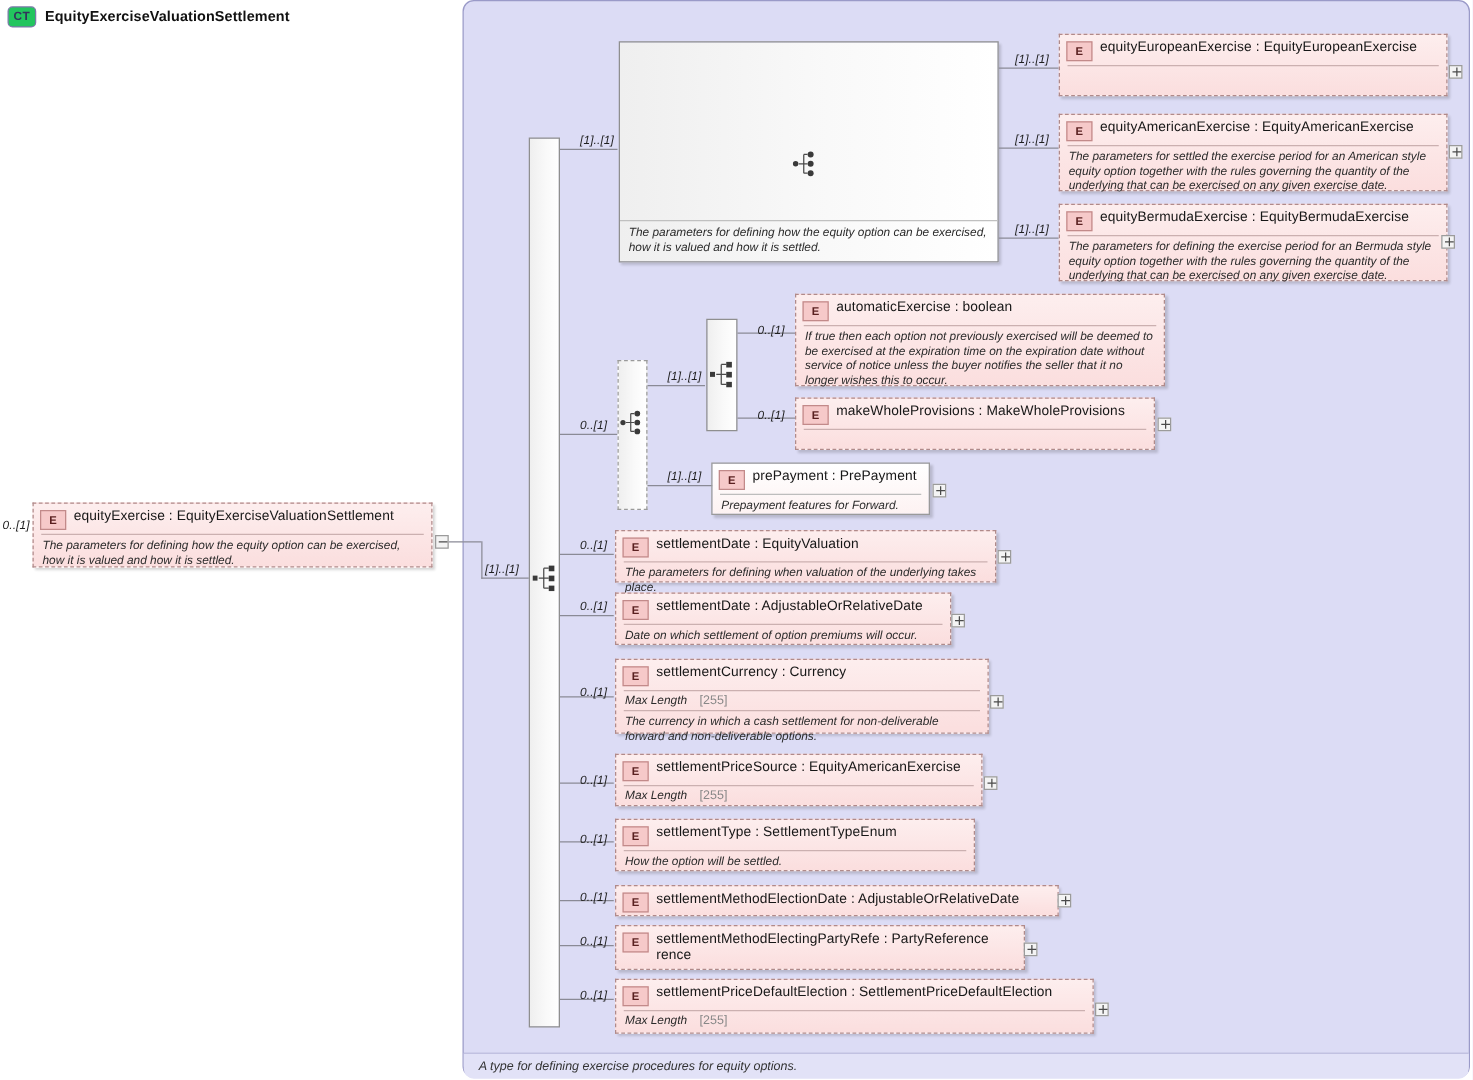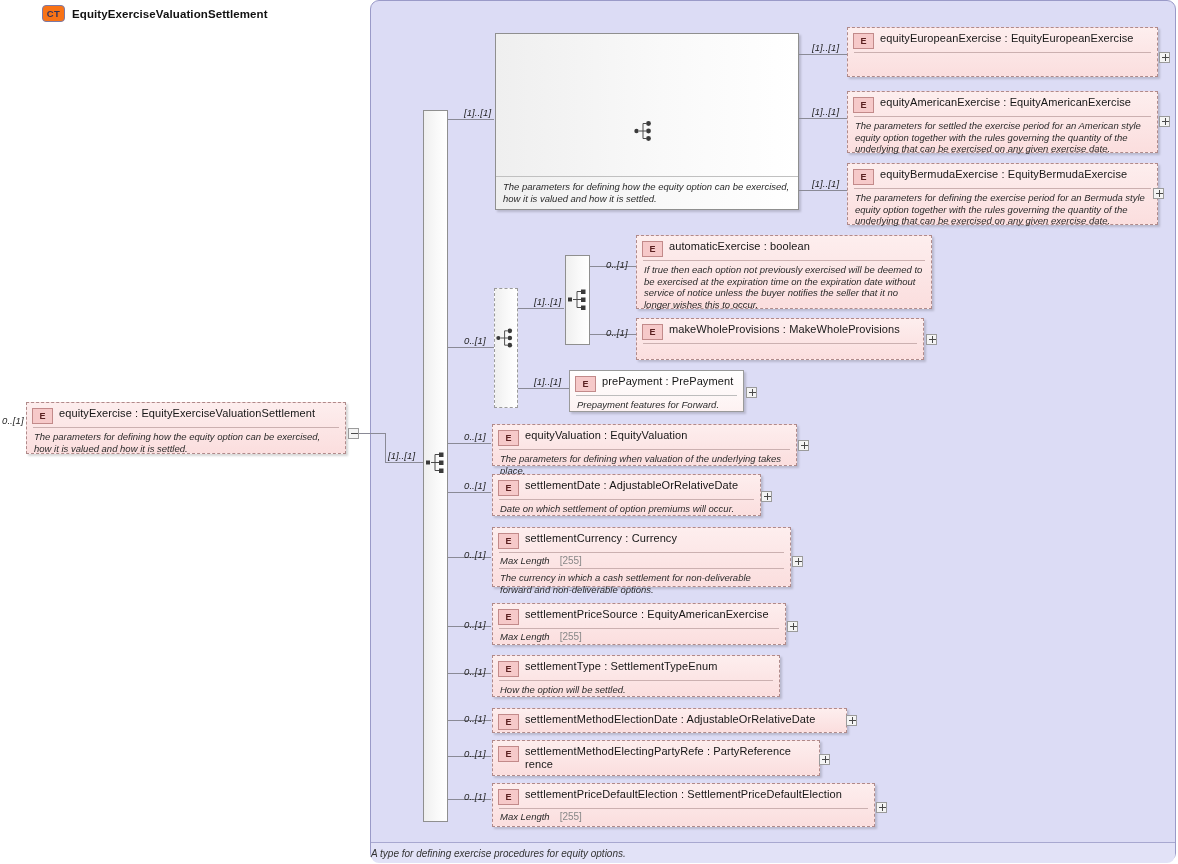--- a/index.html
+++ b/index.html
@@ -7,27 +7,27 @@
        font-family:"Liberation Sans","DejaVu Sans",sans-serif;
        font-size:11px;color:#1a1a1a;overflow:hidden;}
   .canvas{position:absolute;left:0;top:0;width:1178px;height:864px;}
 
   
   .ct-box{position:absolute;left:370px;top:0;width:806px;height:862px;
           background:#dcdcf5;border:1px solid #9a9ac8;border-radius:9px;
           box-sizing:border-box;}
   .ct-header{position:absolute;left:6px;top:5px;display:flex;align-items:center;gap:7px;}
   .ct-badge{width:21px;height:15px;border:1px solid #7a7aa8;border-radius:4px;
-            background:#f97316;color:#33335c;font-size:9.5px;font-weight:bold;
-            display:flex;align-items:center;justify-content:center;letter-spacing:.3px;margin-left:36px;}
+            background:#22c55e;color:#33335c;font-size:9.5px;font-weight:bold;
+            display:flex;align-items:center;justify-content:center;letter-spacing:.3px;}
   .ct-title{font-size:11.5px;font-weight:bold;color:#111;letter-spacing:.1px;}
   .ct-footer{position:absolute;left:1px;bottom:1px;width:804px;height:20px;
              border-top:1px solid #a8a8d0;background:#e2e2f7;border-radius:0 0 8px 8px;
              display:flex;align-items:center;}
-  .ct-footer span{font-style:italic;font-size:10px;color:#333;padding-left:0;}
+  .ct-footer span{font-style:italic;font-size:10px;color:#333;padding-left:12px;}
 
   
   .node{position:absolute;box-sizing:border-box;
         background:linear-gradient(180deg,#fdeeee 0%,#fbdede 100%);
         border:1px dashed #b08a8a;}
   .node.solid{border-style:solid;border-color:#9a9a9a;
               background:linear-gradient(180deg,#ffffff 0%,#fdf2f2 100%);}
   .node-hd{display:flex;align-items:flex-start;gap:6px;padding:4px 6px 3px 5px;}
   .e-badge{flex:0 0 auto;width:19px;height:14px;margin-top:1px;border:1px solid #c28a8a;
            background:#f6c9c9;color:#5a2020;font-size:9px;font-weight:bold;
@@ -221,21 +221,21 @@
     <div class="divider grey"></div>
     <div class="node-doc">Prepayment features for Forward.</div>
   </div>
   <div class="exp plus" style="left:746px;top:387px;"></div>
 
   <div class="ln h" style="left:448px;top:443px;width:43px;"></div>
   <div class="card" style="left:464px;top:431px;">0..[1]</div>
   <div class="node shadow" style="left:492px;top:424px;width:305px;height:42px;">
     <div class="node-hd">
       <div class="e-badge">E</div>
-      <div class="node-name">equityValuation : EquityValuation</div>
+      <div class="node-name">settlementDate : EquityValuation</div>
     </div>
     <div class="divider"></div>
     <div class="node-doc">The parameters for defining when valuation of the underlying takes place.</div>
   </div>
   <div class="exp plus" style="left:798px;top:440px;"></div>
 
   <div class="ln h" style="left:448px;top:492px;width:43px;"></div>
   <div class="card" style="left:464px;top:480px;">0..[1]</div>
   <div class="node shadow" style="left:492px;top:474px;width:269px;height:42px;">
     <div class="node-hd">

